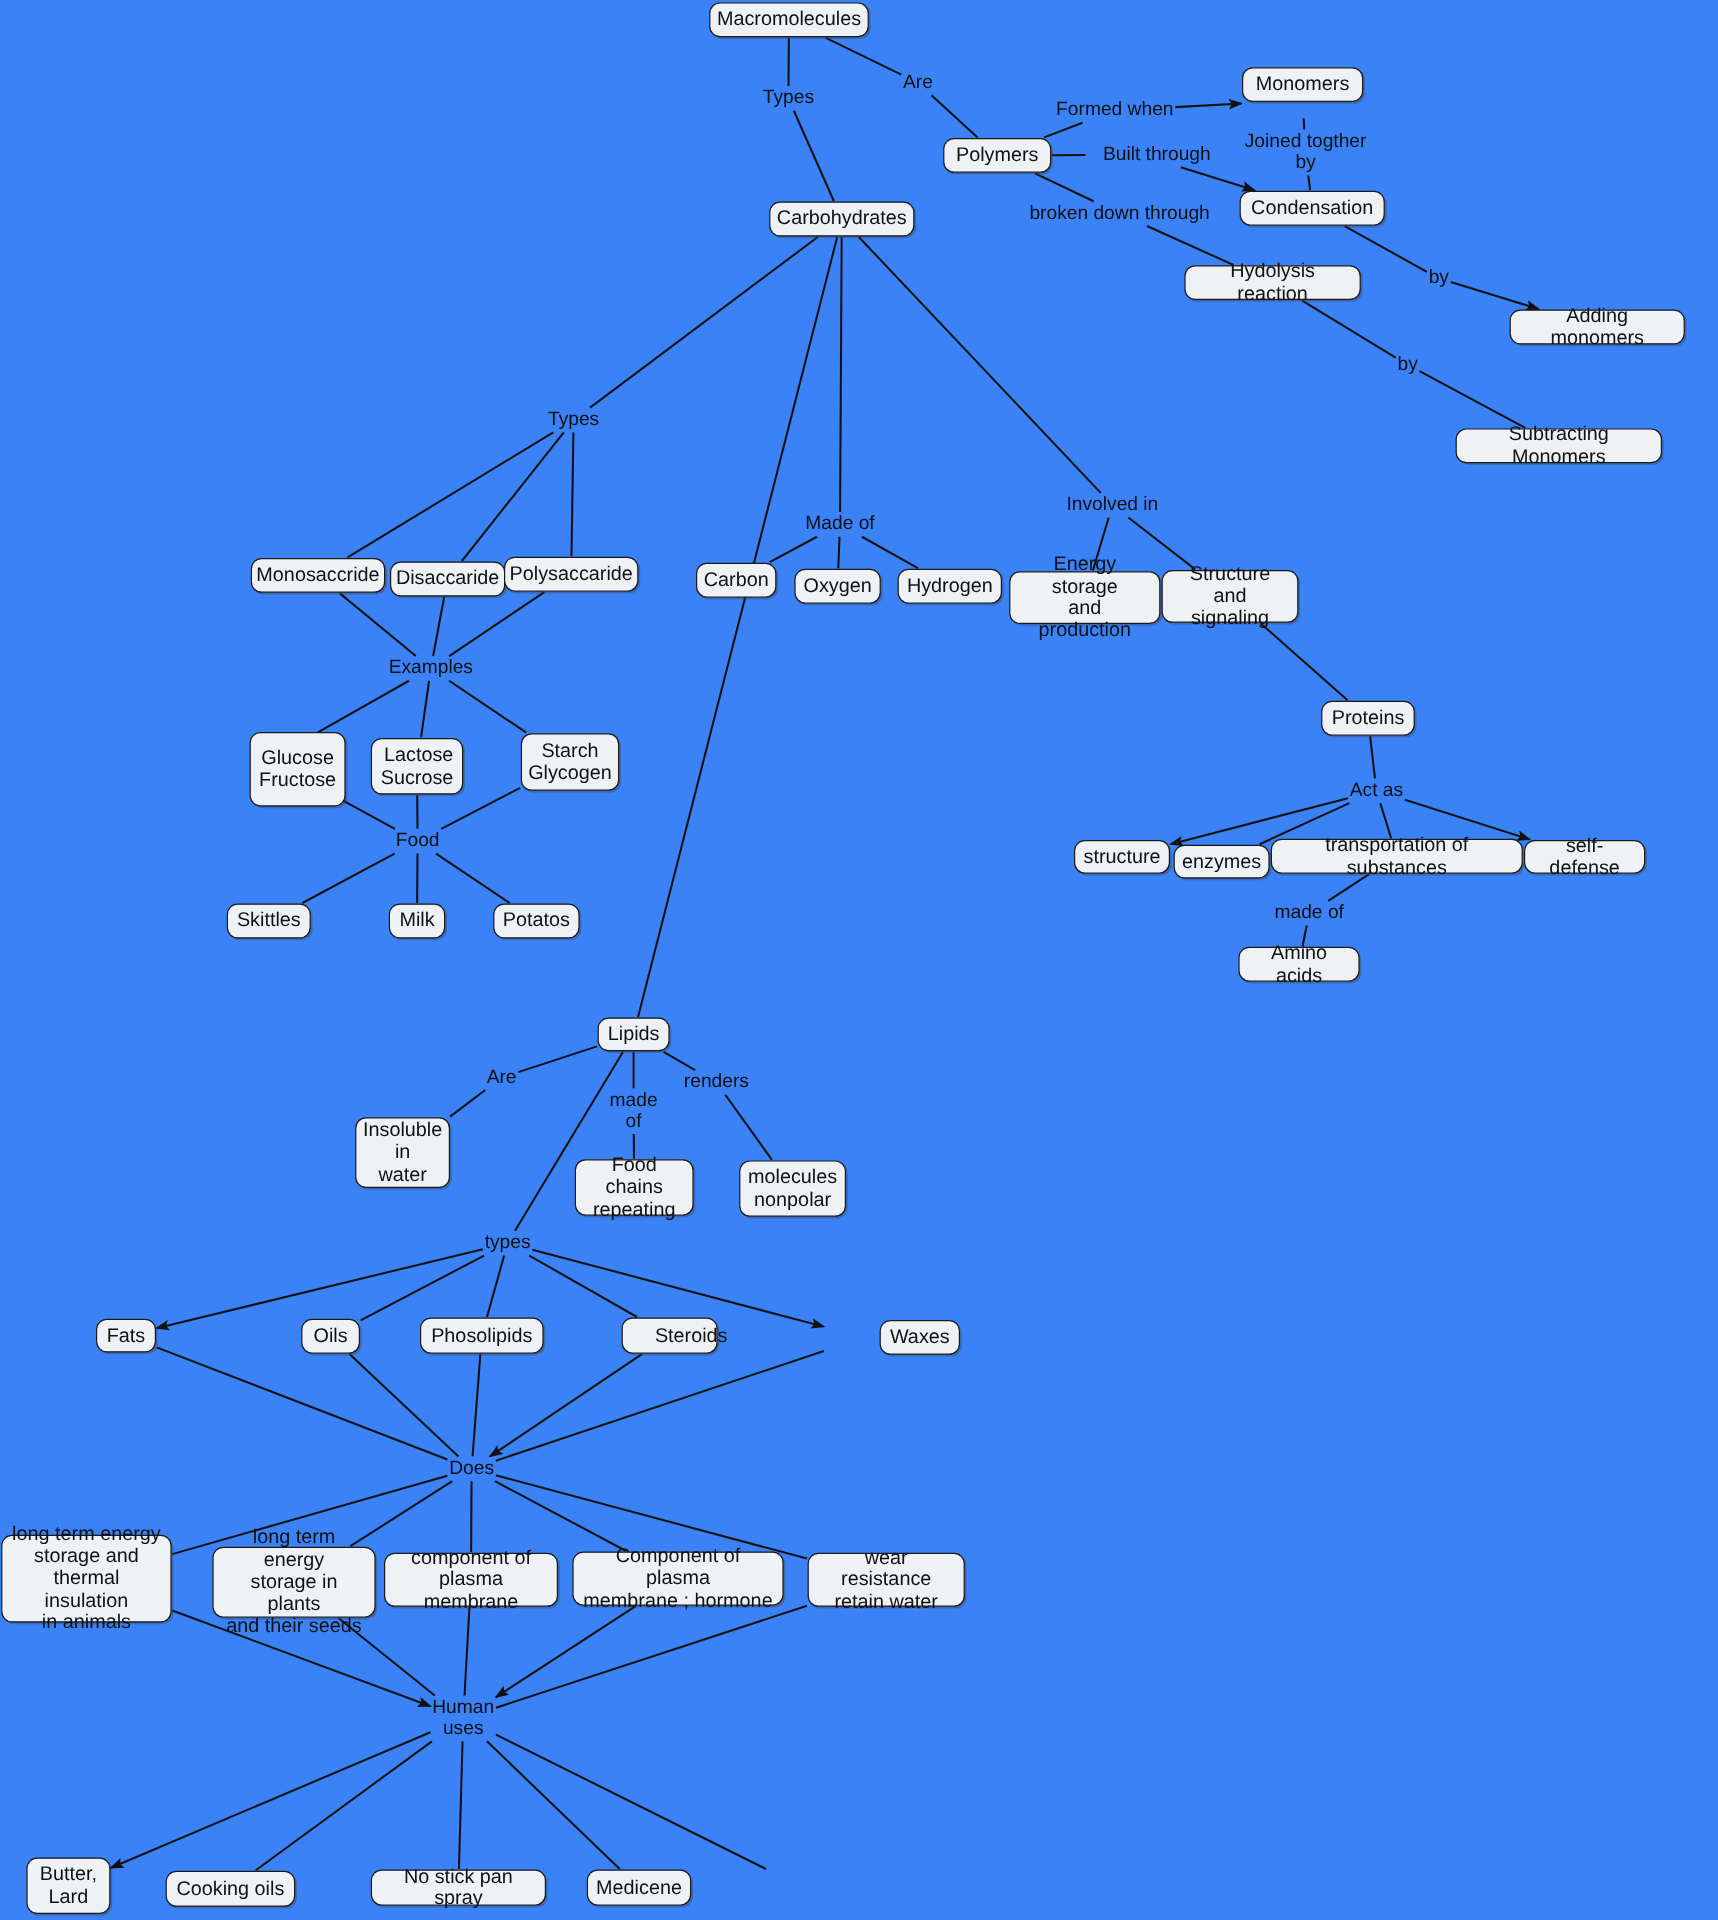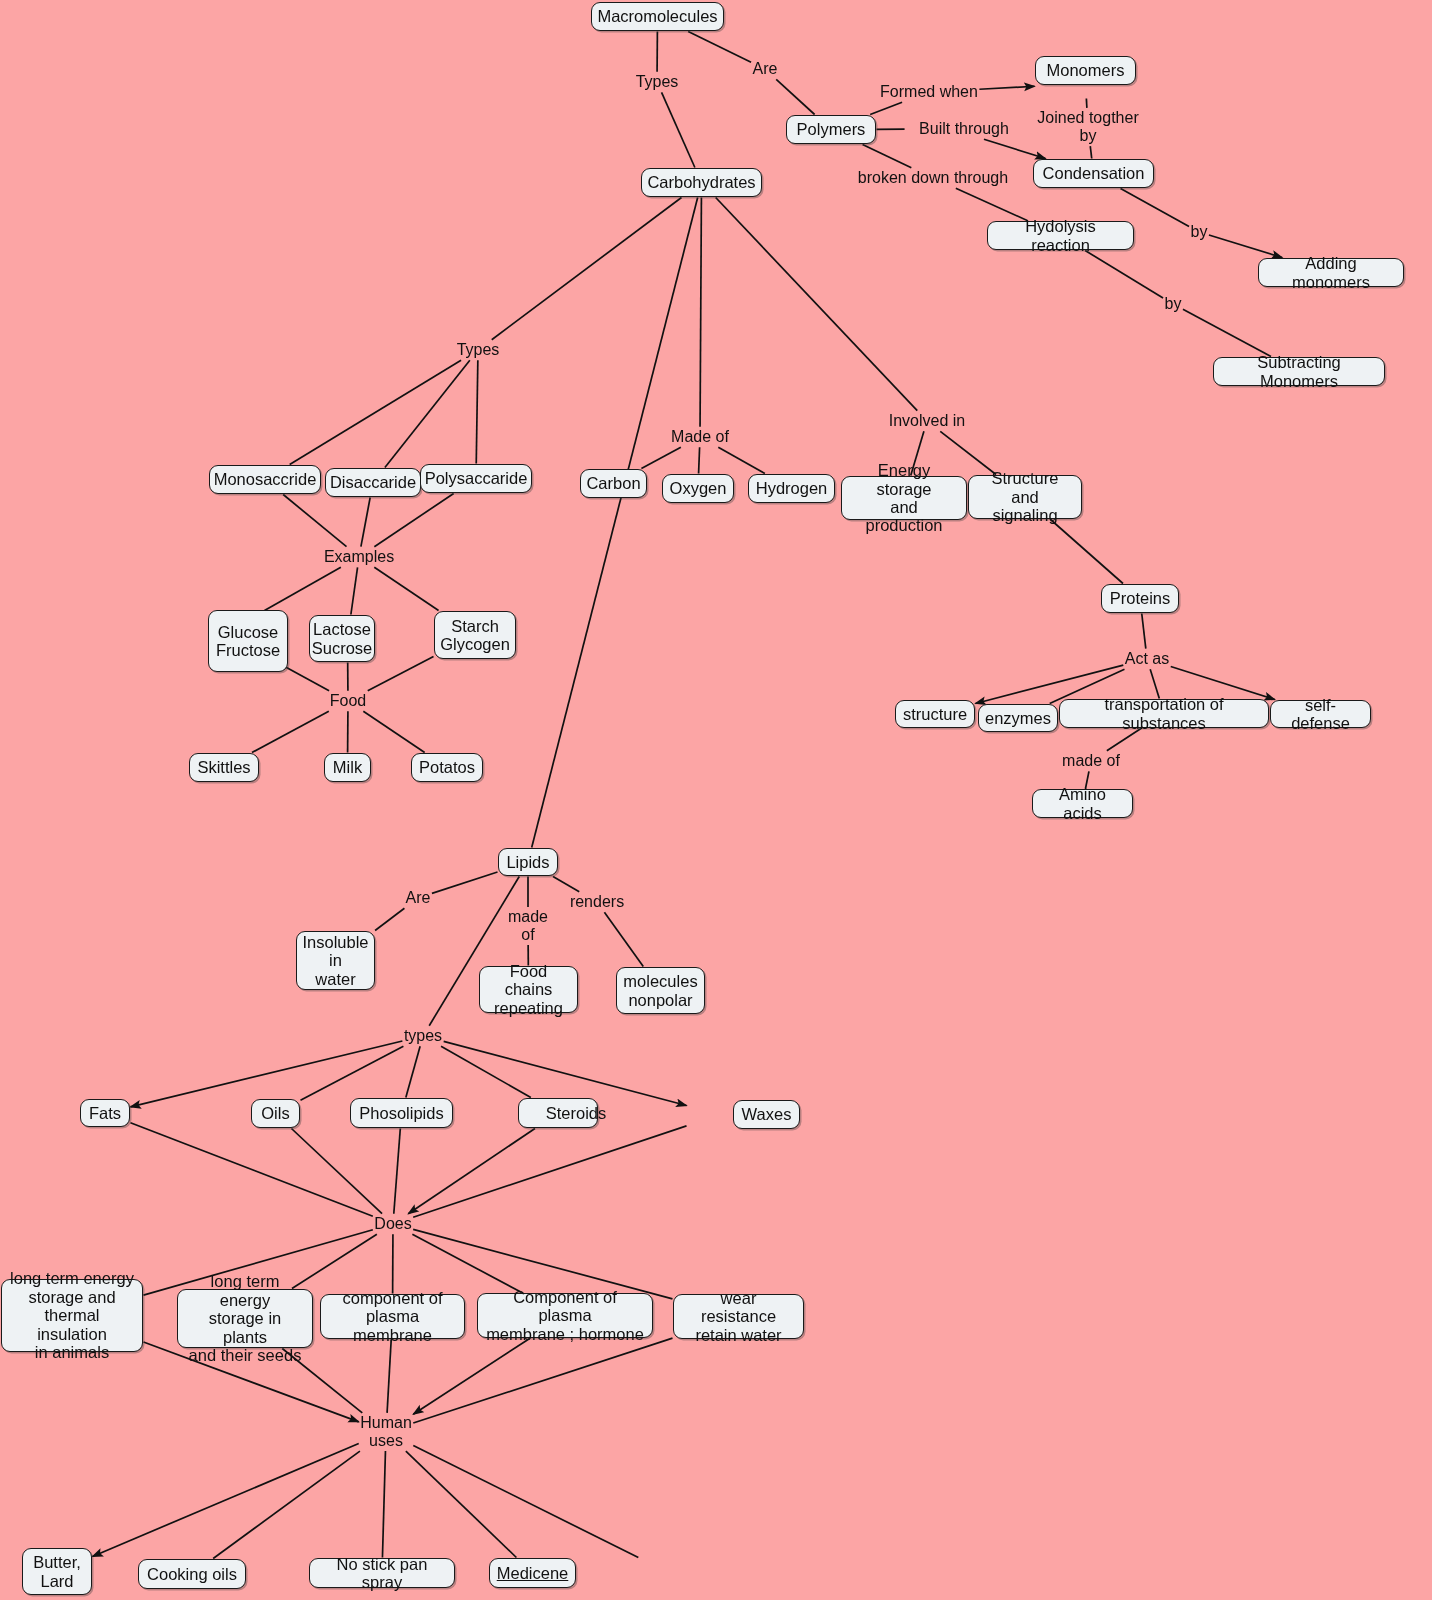--- a/index.html
+++ b/index.html
@@ -5,21 +5,21 @@
 <style>
   html, body {
     margin: 0;
     padding: 0;
     background: #ffffff;
   }
   #canvas {
     position: relative;
     width: 1432px;
     height: 1600px;
-    background: #fca5a5;
+    background: #3b82f6;
     font-family: "Liberation Sans", sans-serif;
     overflow: hidden;
   }
   #edge-layer {
     position: absolute;
     left: 0; top: 0;
     width: 1432px;
     height: 1600px;
     pointer-events: none;
   }
@@ -158,21 +158,21 @@
       <div class="node" style="left: 420px; top: 464px; width: 112px; height: 29px;">Polysaccaride</div>
       <div class="node" style="left: 580px; top: 469px; width: 67px; height: 29px;">Carbon</div>
       <div class="node" style="left: 662px; top: 474px; width: 72px; height: 29px;">Oxygen</div>
       <div class="node" style="left: 748px; top: 474px; width: 87px; height: 29px;">Hydrogen</div>
       <div class="node" style="left: 841px; top: 476px; width: 126px; height: 44px;">Energy storage
 and production</div>
       <div class="node" style="left: 968px; top: 475px; width: 114px; height: 44px;">Structure
 and signaling</div>
       <div class="node" style="left: 184px; top: 610px; width: 80px; height: 62px; margin-left: 24px;">Glucose
 Fructose</div>
-      <div class="node" style="left: 309px; top: 615px; width: 66px; height: 47px;">Lactose
+      <div class="node" style="left: 309px; top: 615px; width: 77px; height: 47px; text-align: right;">Lactose
 Sucrose</div>
       <div class="node" style="left: 434px; top: 611px; width: 82px; height: 48px;">Starch
 Glycogen</div>
       <div class="node" style="left: 189px; top: 753px; width: 70px; height: 29px;">Skittles</div>
       <div class="node" style="left: 324px; top: 753px; width: 47px; height: 29px;">Milk</div>
       <div class="node" style="left: 411px; top: 753px; width: 72px; height: 29px;">Potatos</div>
       <div class="node" style="left: 1101px; top: 584px; width: 78px; height: 29px;">Proteins</div>
       <div class="node" style="left: 895px; top: 700px; width: 80px; height: 28px;">structure</div>
       <div class="node" style="left: 978px; top: 704px; width: 80px; height: 28px;">enzymes</div>
       <div class="node" style="left: 1059px; top: 699px; width: 210px; height: 29px;">transportation of substances</div>
@@ -201,21 +201,21 @@
       <div class="node" style="left: 320px; top: 1294px; width: 145px; height: 45px;">component of
 plasma membrane</div>
       <div class="node" style="left: 477px; top: 1293px; width: 176px; height: 45px;">Component of plasma
 membrane ; hormone</div>
       <div class="node" style="left: 673px; top: 1294px; width: 131px; height: 45px;">wear resistance
 retain water</div>
       <div class="node" style="left: 22px; top: 1548px; width: 70px; height: 47px;">Butter,
 Lard</div>
       <div class="node" style="left: 138px; top: 1559px; width: 108px; height: 30px;">Cooking oils</div>
       <div class="node" style="left: 309px; top: 1558px; width: 146px; height: 30px;">No stick pan spray</div>
-      <div class="node" style="left: 489px; top: 1558px; width: 87px; height: 30px; text-decoration: underline;">Medicene</div>
+      <div class="node" style="left: 489px; top: 1558px; width: 87px; height: 30px;">Medicene</div>
       <div class="node" style="left: 609px; top: 1606px; width: 108px; height: 30px;">Candles polish</div>
     </div>
   <div id="label-layer">
       <div class="elabel" style="left: 657px; top: 82px;">Types</div>
       <div class="elabel" style="left: 765px; top: 69px;">Are</div>
       <div class="elabel" style="left: 929px; top: 92px;">Formed when</div>
       <div class="elabel" style="left: 1088px; top: 127px;">Joined togther
 by</div>
       <div class="elabel" style="left: 951px; top: 129px; margin-left: 13px;">Built through</div>
       <div class="elabel" style="left: 933px; top: 178px;">broken down through</div>

